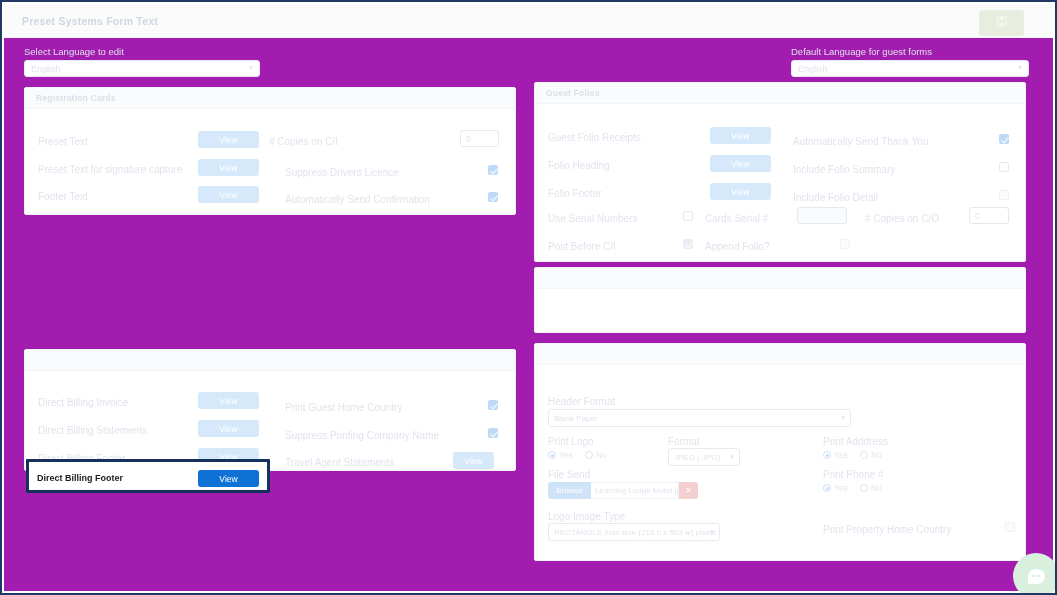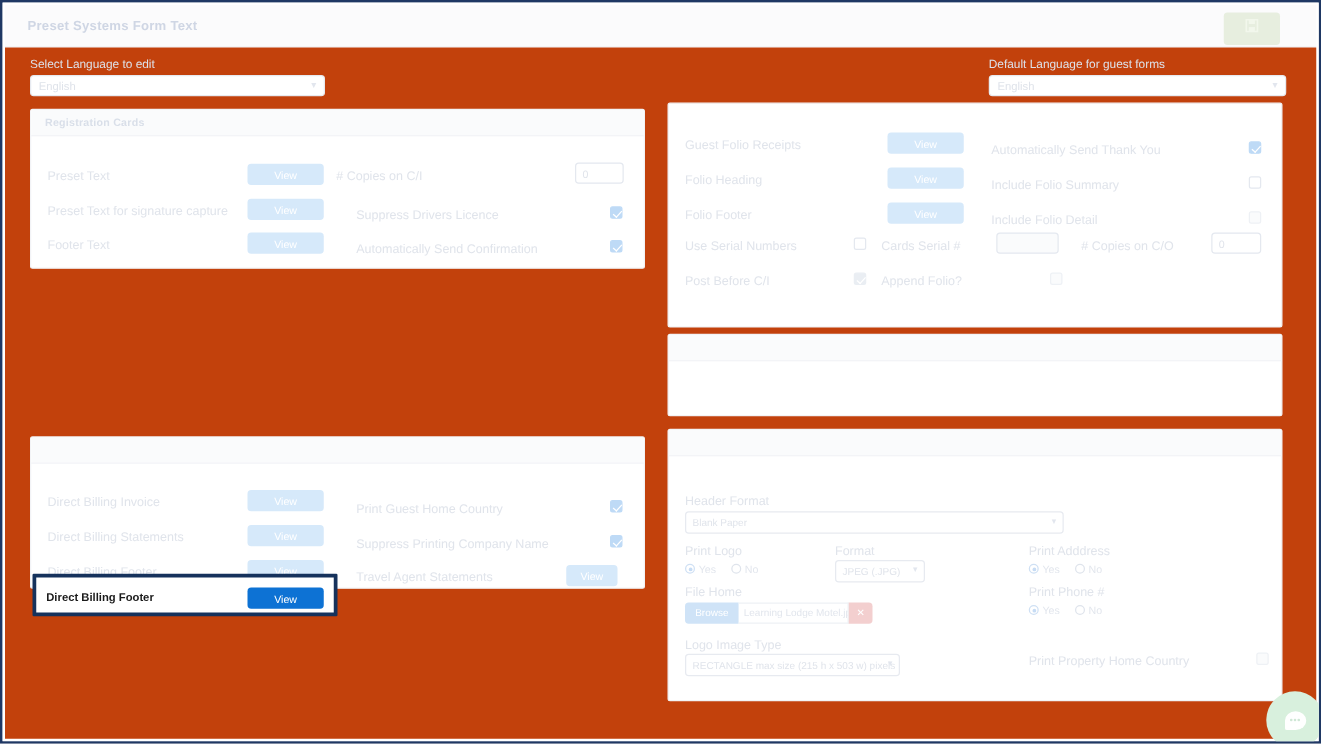--- a/index.html
+++ b/index.html
@@ -57,21 +57,21 @@
     display: flex;
     align-items: center;
     justify-content: center;
   }
   #save-button svg { opacity: .9; }
 
   
   #body-region {
     position: absolute;
     left: 2px; right: 2px; top: 36px; bottom: 2px;
-    background: #c2410c;
+    background: #a21caf;
   }
 
   
   .lang-row { position: absolute; top: 8px; left: 0; right: 0; height: 40px; }
   .lang-block { position: absolute; }
   .lang-block.left  { left: 20px;  width: 236px; }
   .lang-block.right { right: 24px; width: 238px; }
 
   .field-label {
     font-size: 9.5px;
@@ -400,20 +400,21 @@
 
           <div class="row-label" style="left:260px; top:59px;">Suppress Printing Company Name</div>
           <div class="checkbox checked" style="left:463px; top:57px;"></div>
 
           <div class="row-label" style="left:260px; top:86px;">Travel Agent Statements</div>
           <div class="view-btn" style="left:428px; top:81px; width:41px;">View</div>
         </div>
       </div>
 
       <div class="panel" id="panel-folios">
+        <div class="panel-head">Guest Folios</div>
         <div class="panel-body" style="height:158px">
 
           <div class="row-label" style="left:13px; top:28px;">Guest Folio Receipts</div>
           <div class="view-btn" style="left:175px; top:23px;">View</div>
 
           <div class="row-label" style="left:13px; top:56px;">Folio Heading</div>
           <div class="view-btn" style="left:175px; top:51px;">View</div>
 
           <div class="row-label" style="left:13px; top:84px;">Folio Footer</div>
           <div class="view-btn" style="left:175px; top:79px;">View</div>
@@ -478,21 +479,21 @@
             <span class="opt">
               <span class="radio sel"></span>
               <span>Yes</span>
             </span>
             <span class="opt" style="margin-left:7px;">
               <span class="radio"></span>
               <span>No</span>
             </span>
           </div>
 
-          <div class="row-label" style="left:13px; top:104px;">File Home</div>
+          <div class="row-label" style="left:13px; top:104px;">File Send</div>
           <div id="file-picker">
             <div id="browse-btn">Browse</div>
             <div id="file-name-field">Learning Lodge Motel.jp</div>
             <div id="file-clear-btn">✕</div>
           </div>
 
           <div class="row-label" style="left:288px; top:104px;">Print Phone #</div>
           <div class="radio-group" style="left:288px; top:118px;">
             <span class="opt">
               <span class="radio sel"></span>

